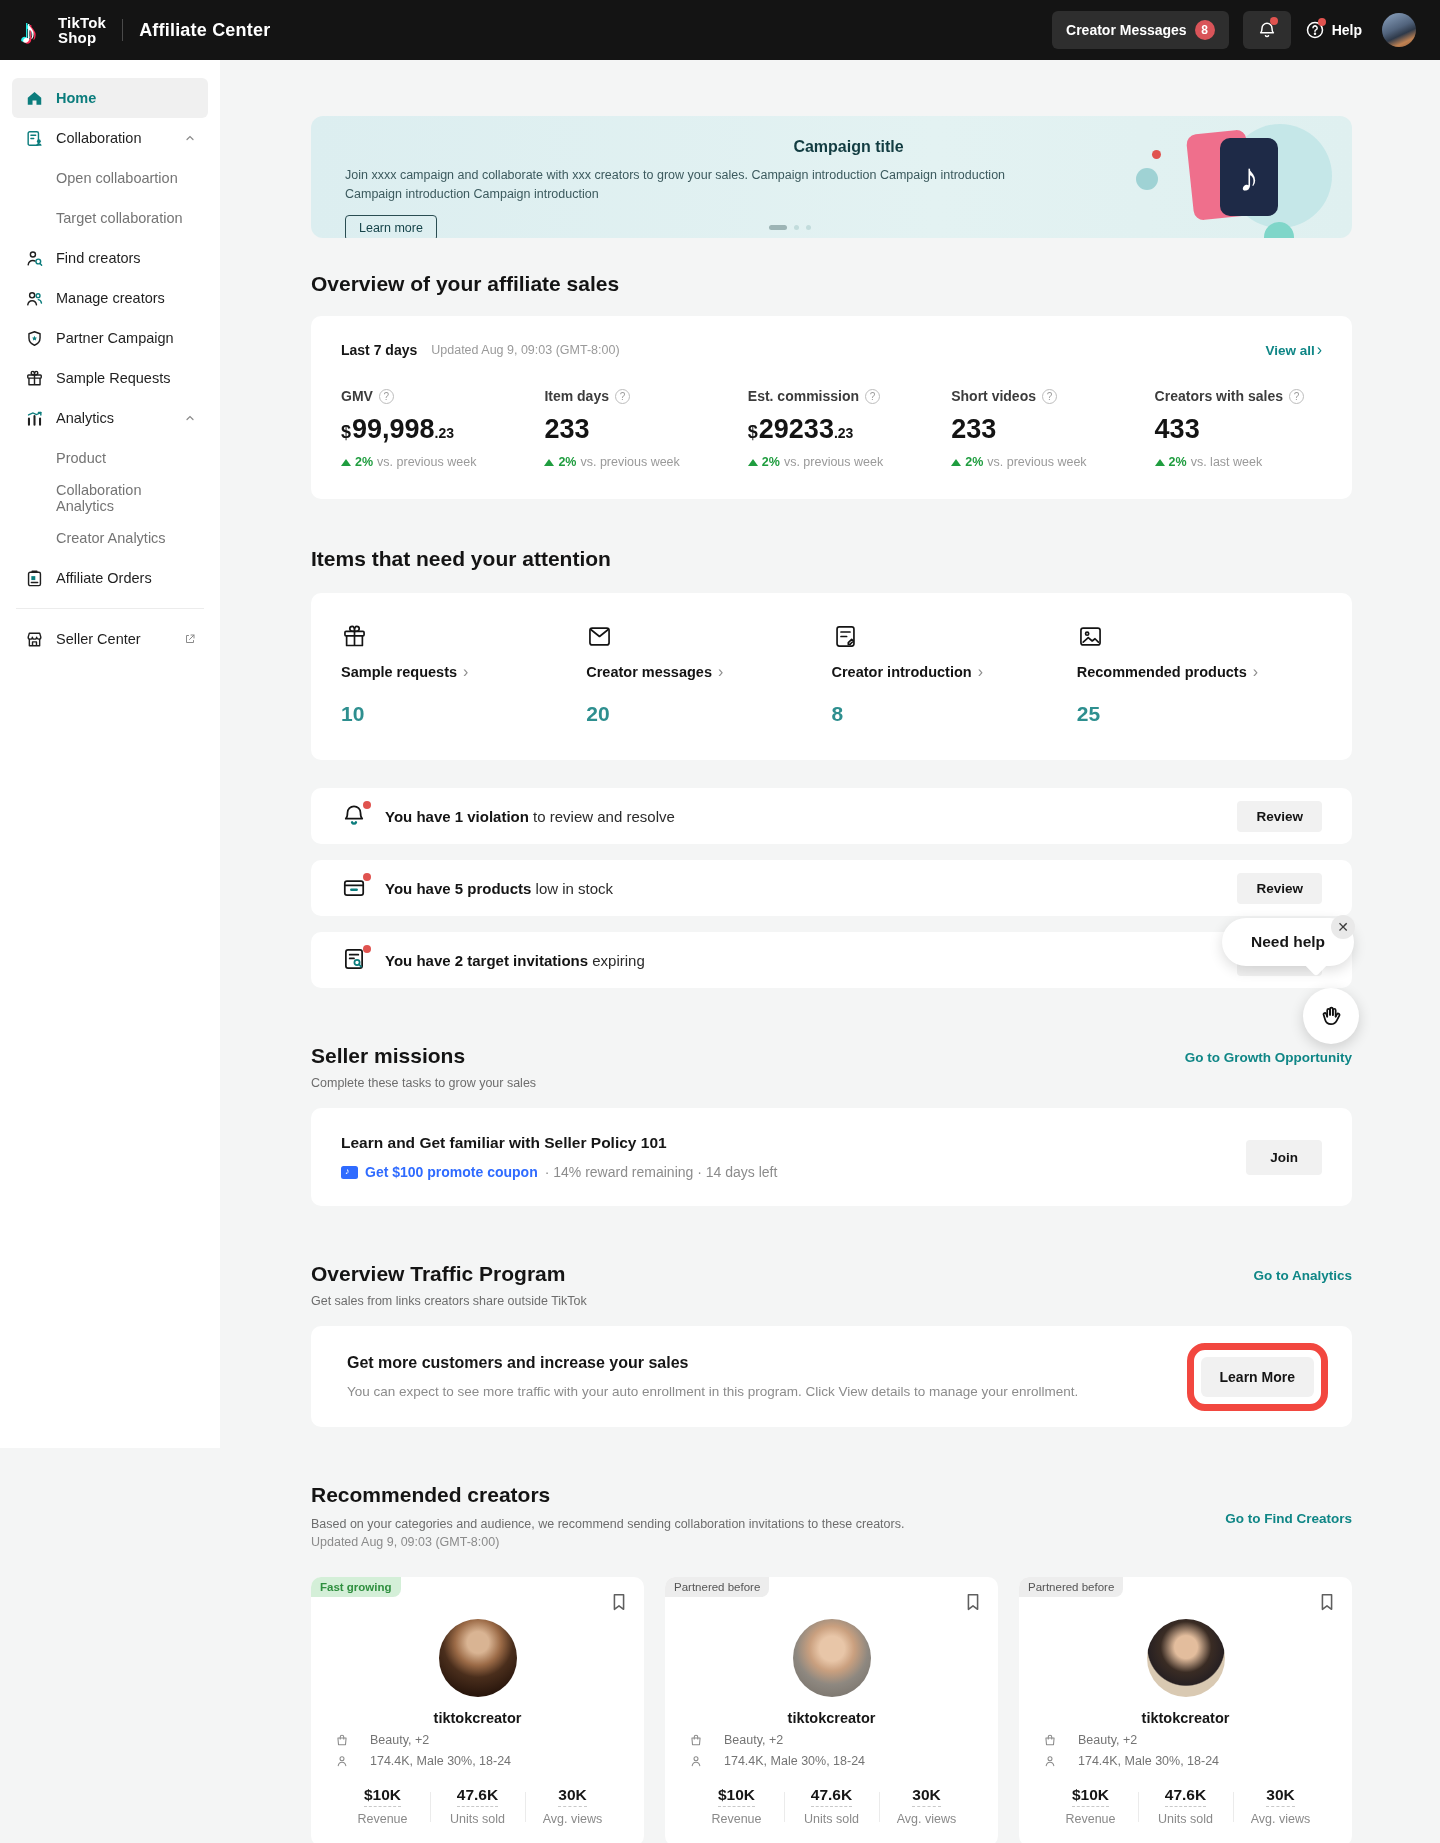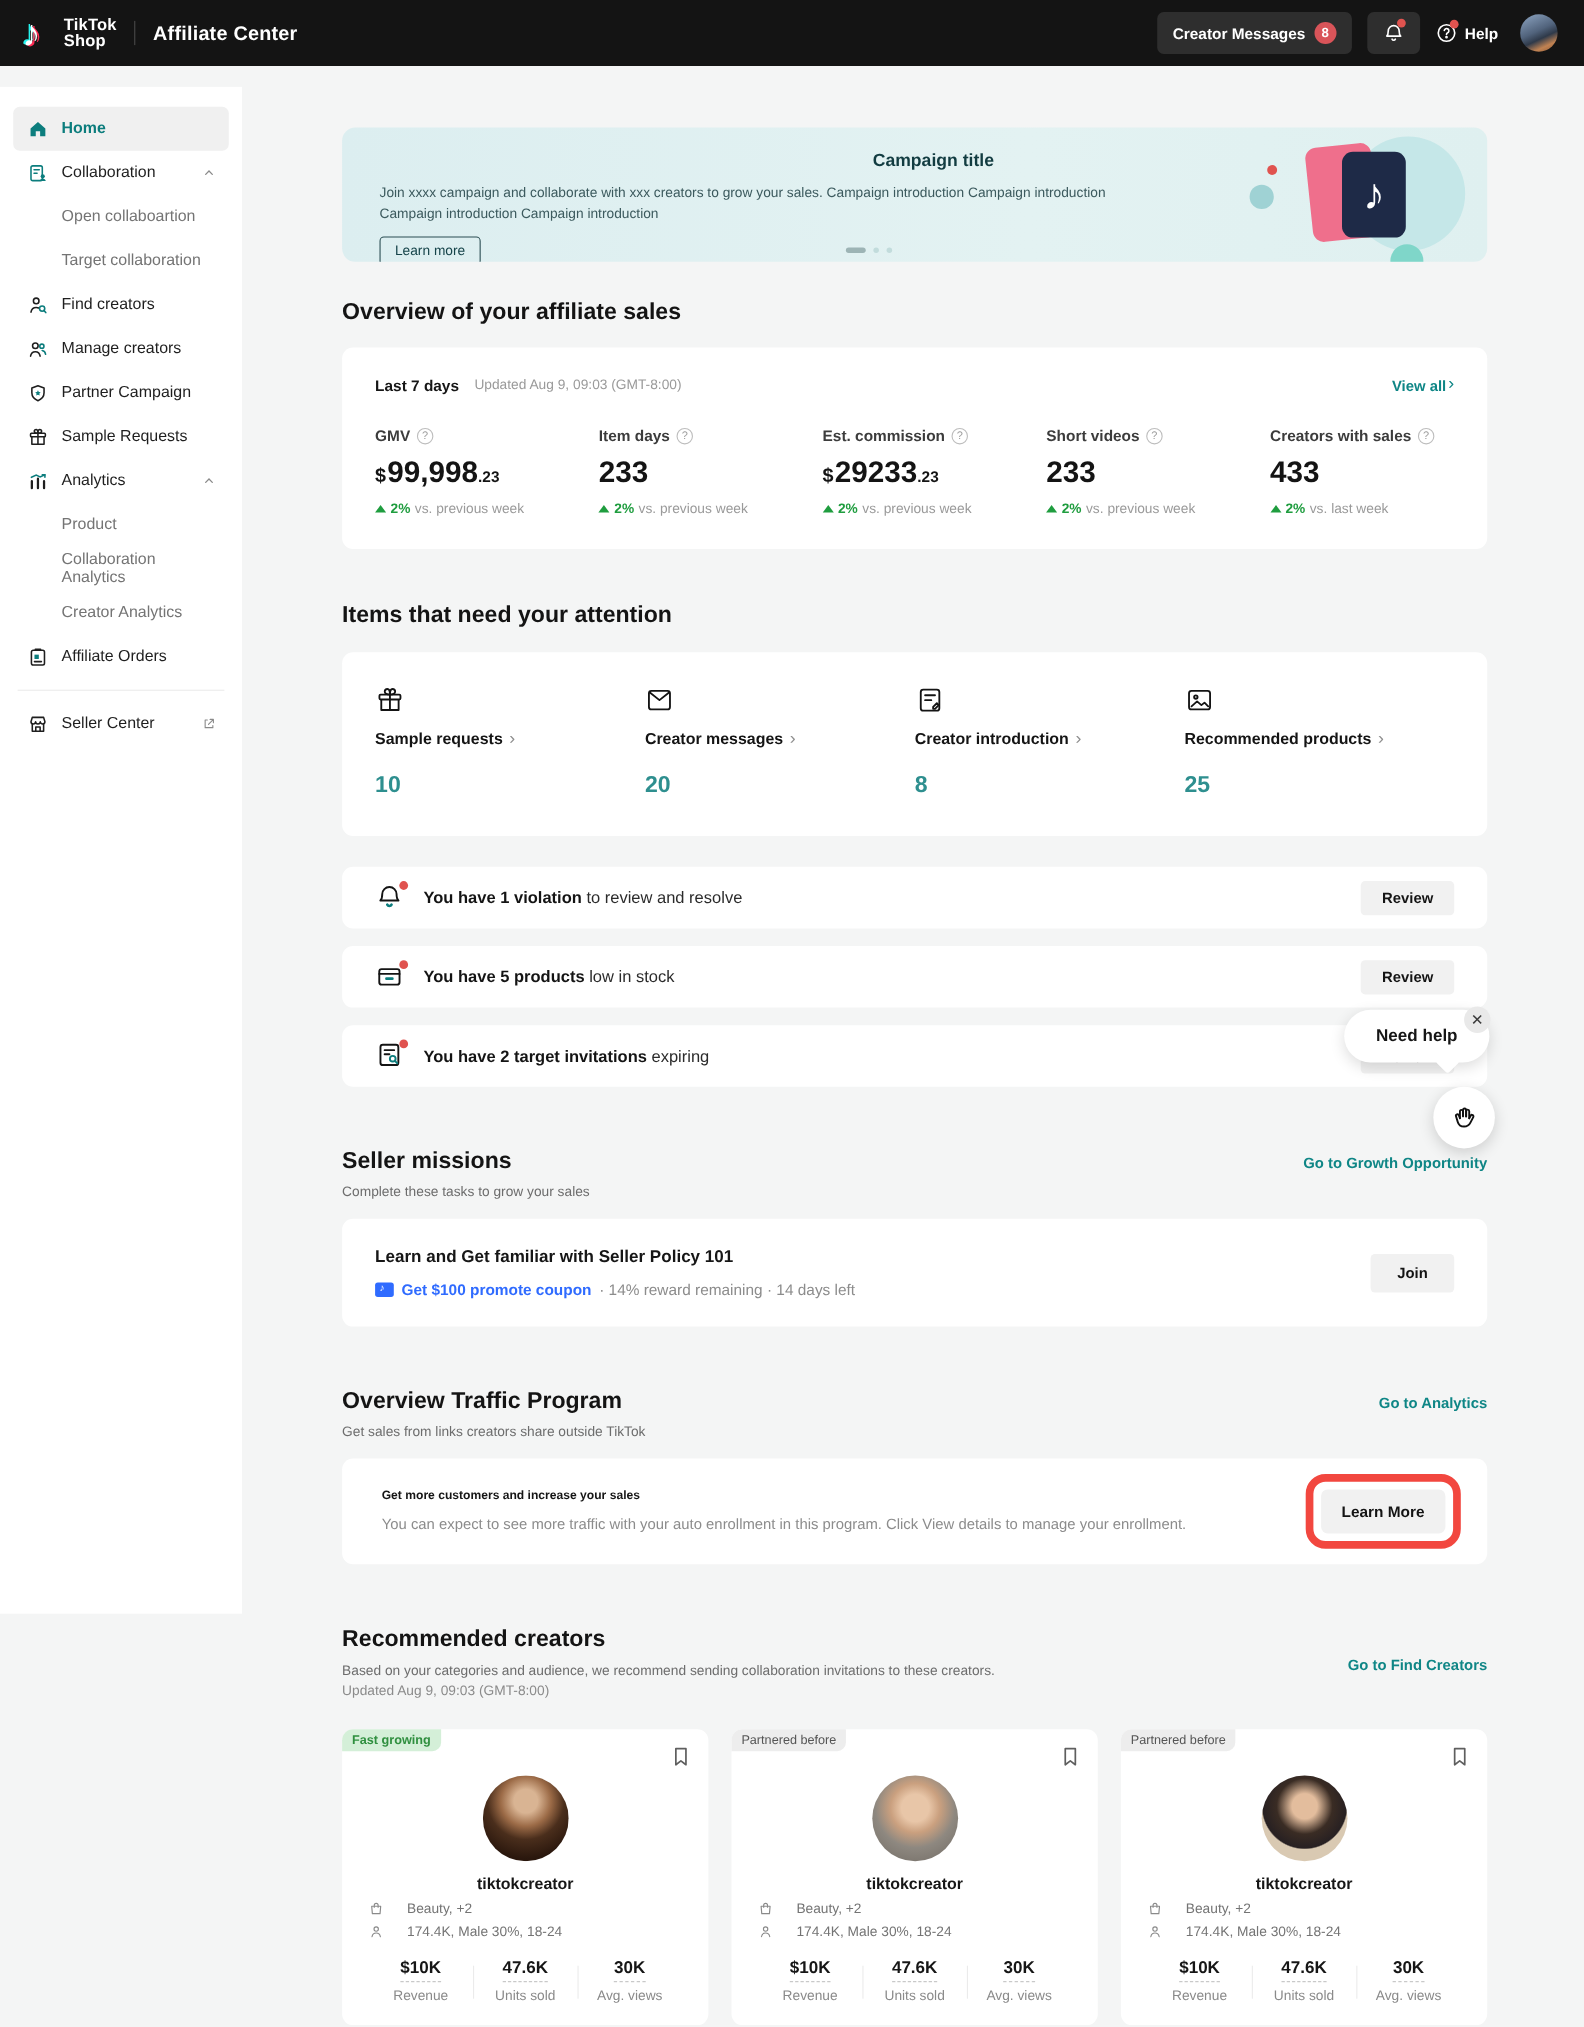--- a/index.html
+++ b/index.html
@@ -29,21 +29,21 @@
   .red-dot { position:absolute; width:8px; height:8px; background:#e0534f; border-radius:50%; }
   .bell-btn .red-dot { top:6px; right:13px; }
   .help-wrap { position:relative; display:flex; align-items:center; gap:7px; font-size:14px;
     font-weight:700; cursor:pointer; }
   .help-wrap .red-dot { top:-2px; left:13px; }
   .avatar { width:34px; height:34px; border-radius:50%; margin-left:6px; cursor:pointer;
     background:linear-gradient(155deg,#8fa7c4 0%,#51637c 45%,#2f3a4a 62%,#c08252 80%,#8e5a36 100%); }
 
   
   .sidebar { position:absolute; left:0; top:60px; width:220px; height:1388px; background:#fff;
-    padding:18px 12px 0 12px; z-index:5;margin-top:19px; }
+    padding:18px 12px 0 12px; z-index:5; }
   .side-item { display:flex; align-items:center; gap:12px; height:40px; padding:0 12px;
     border-radius:6px; font-size:14.5px; color:#1f1f1f; cursor:pointer; }
   .side-item .lbl { flex:1; }
   .side-item.active { background:#f0f0f0; color:#0c7d7d; font-weight:700; }
   .side-item.sub { padding-left:44px; color:#747474; }
   .side-icon { width:20px; height:20px; flex:none; display:flex; align-items:center; justify-content:center; }
   .chev { width:12px; height:12px; color:#8a8a8a; }
   .side-sep { height:1px; background:#ececec; margin:10px 4px; }
 
   
@@ -121,21 +121,21 @@
   .mission-card { margin-top:18px; padding:26px 30px; display:flex; align-items:center; }
   .mission-title { font-size:15.5px; font-weight:700; }
   .mission-line { margin-top:12px; display:flex; align-items:center; gap:7px; font-size:14px; }
   .coupon-ic { width:17px; height:13px; background:#2f6bff; border-radius:2.5px; position:relative; flex:none; }
   .coupon-ic::before { content:"♪"; color:#fff; font-size:9px; position:absolute; left:4px; top:0px; }
   .coupon-txt { color:#2f6bff; font-weight:700; }
   .coupon-meta { color:#8c8c8c; }
 
   
   .etp-card { margin-top:18px; padding:28px 36px; position:relative; min-height:96px; }
-  .etp-title { font-size:11px; font-weight:700; }
+  .etp-title { font-size:16px; font-weight:700; }
   .etp-desc { margin-top:12px; font-size:13.5px; color:#8c8c8c; max-width:860px; }
   .annotate { position:absolute; right:24px; top:50%; transform:translateY(-50%);
     border:7px solid #f2473f; border-radius:18px; padding:7px; background:transparent; }
   .learnmore-btn { background:#f1f1f1; border:none; border-radius:6px; padding:12px 19px;
     font-size:14px; font-weight:700; color:#141414; cursor:pointer; font-family:inherit; }
 
   
   .rec-head { display:flex; align-items:flex-start; }
   .rec-head .teal-link { margin-left:auto; margin-top:28px; }
   .cards-row { margin-top:28px; display:flex; gap:21px; }

